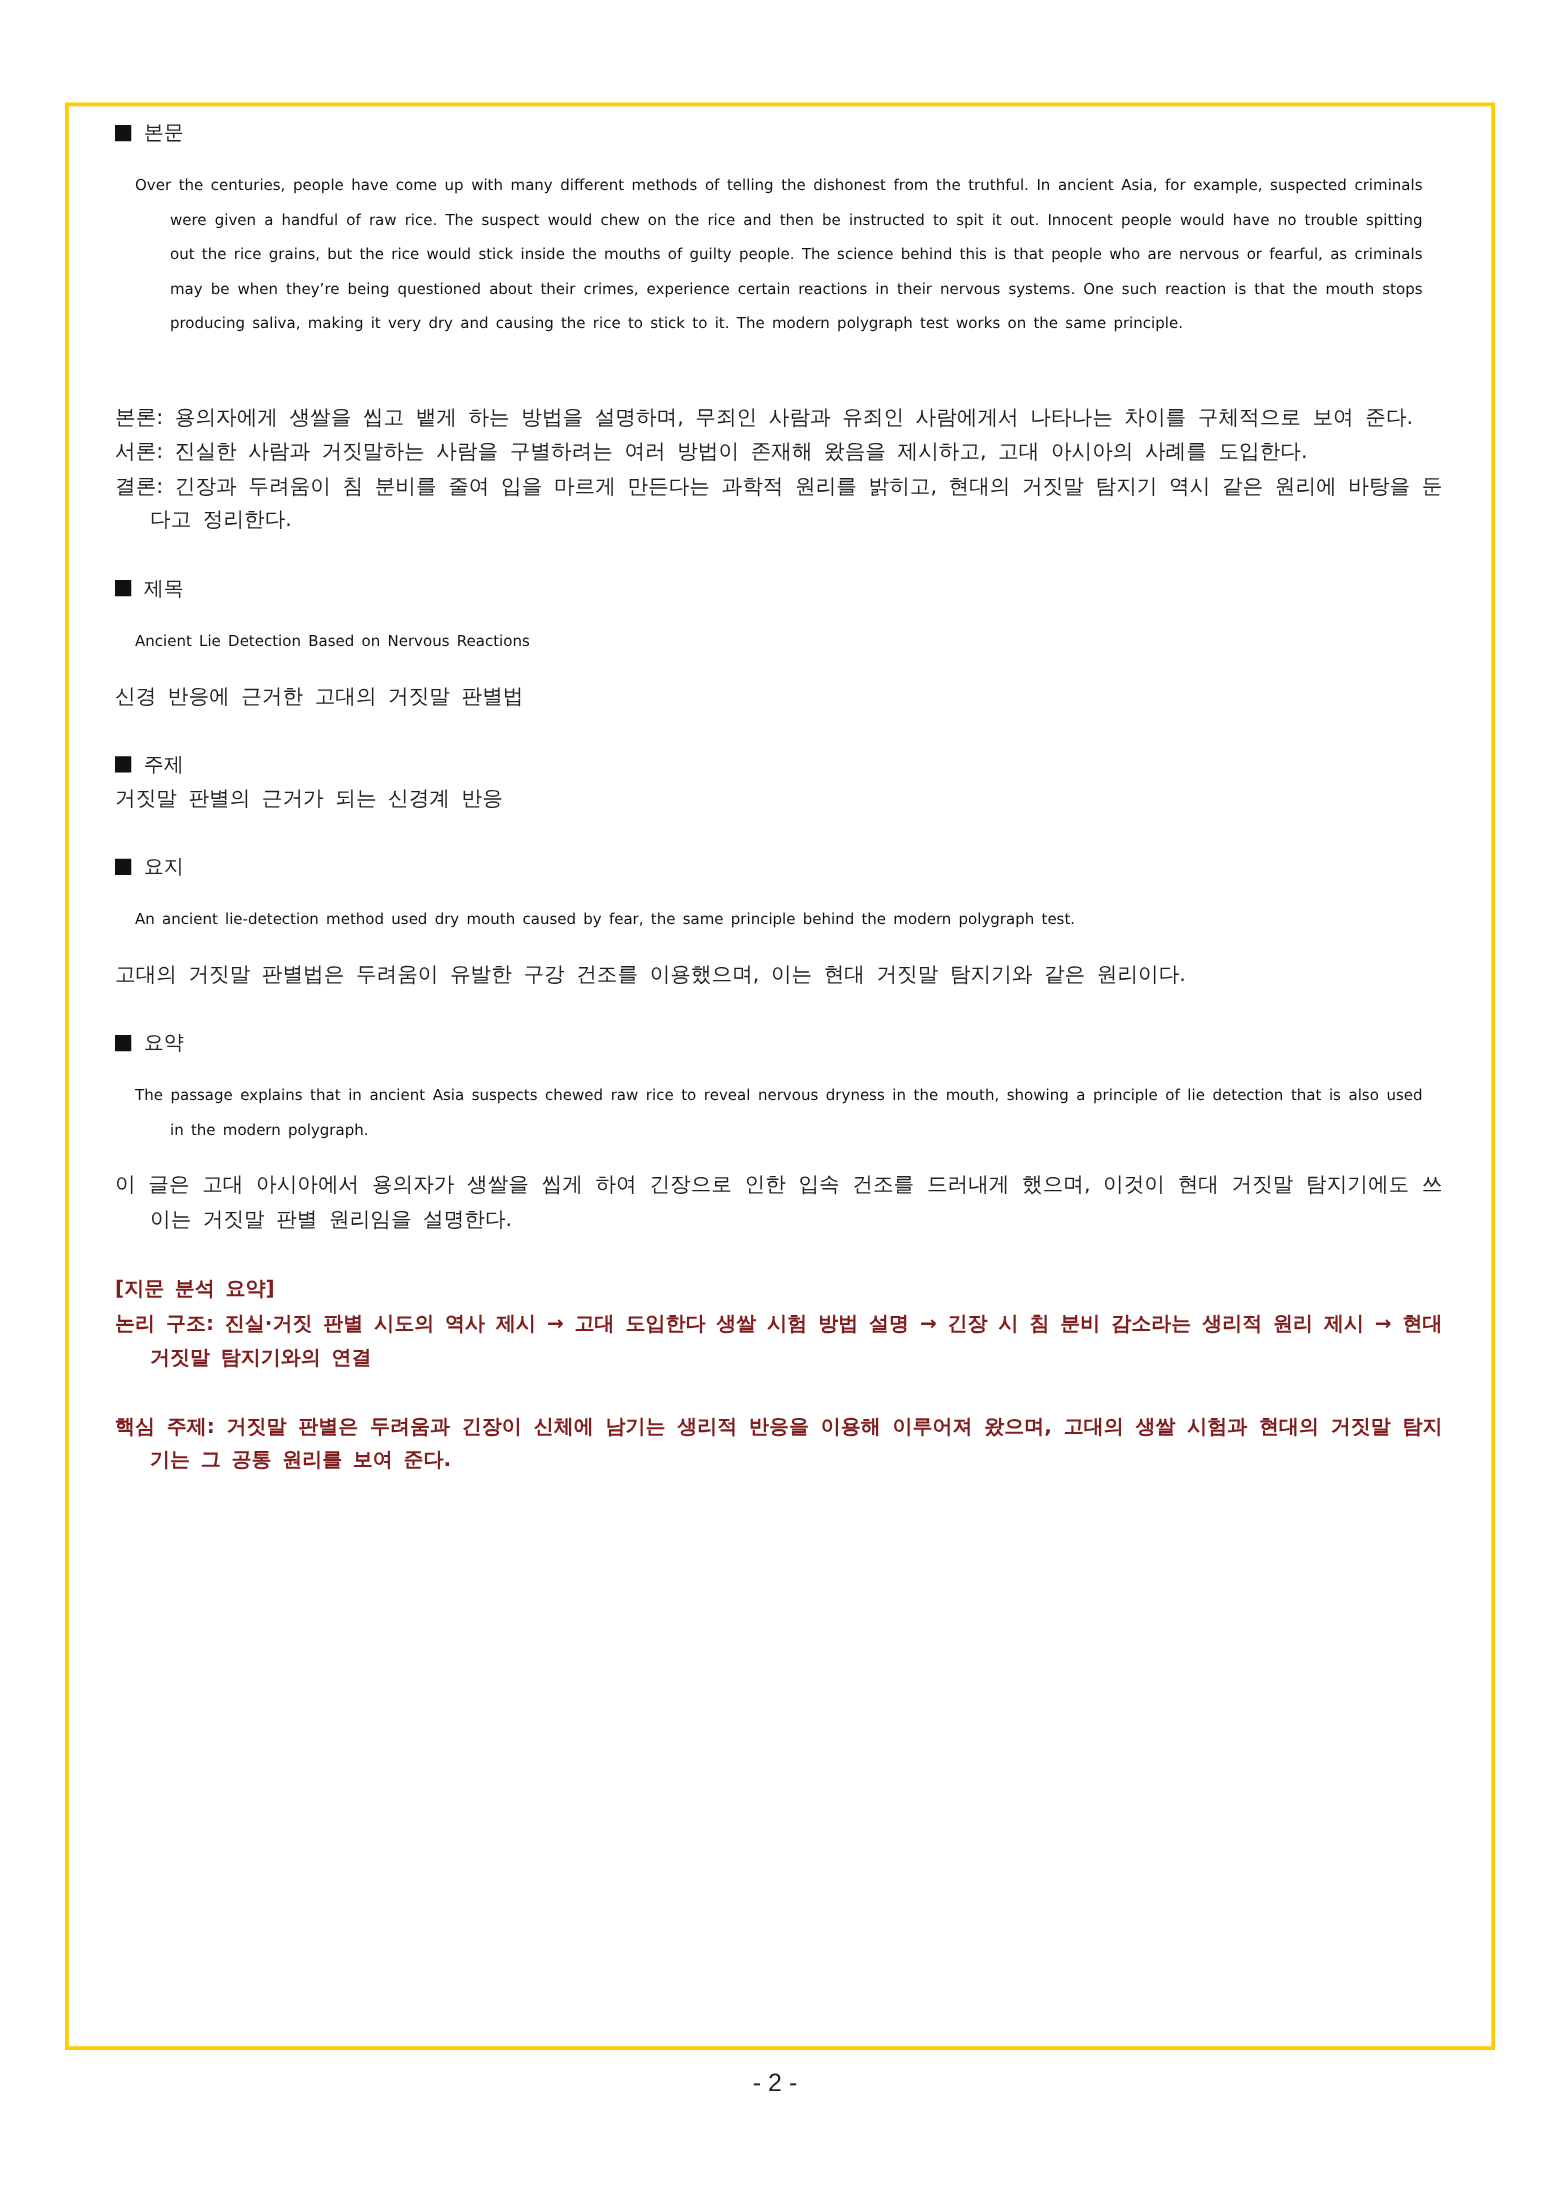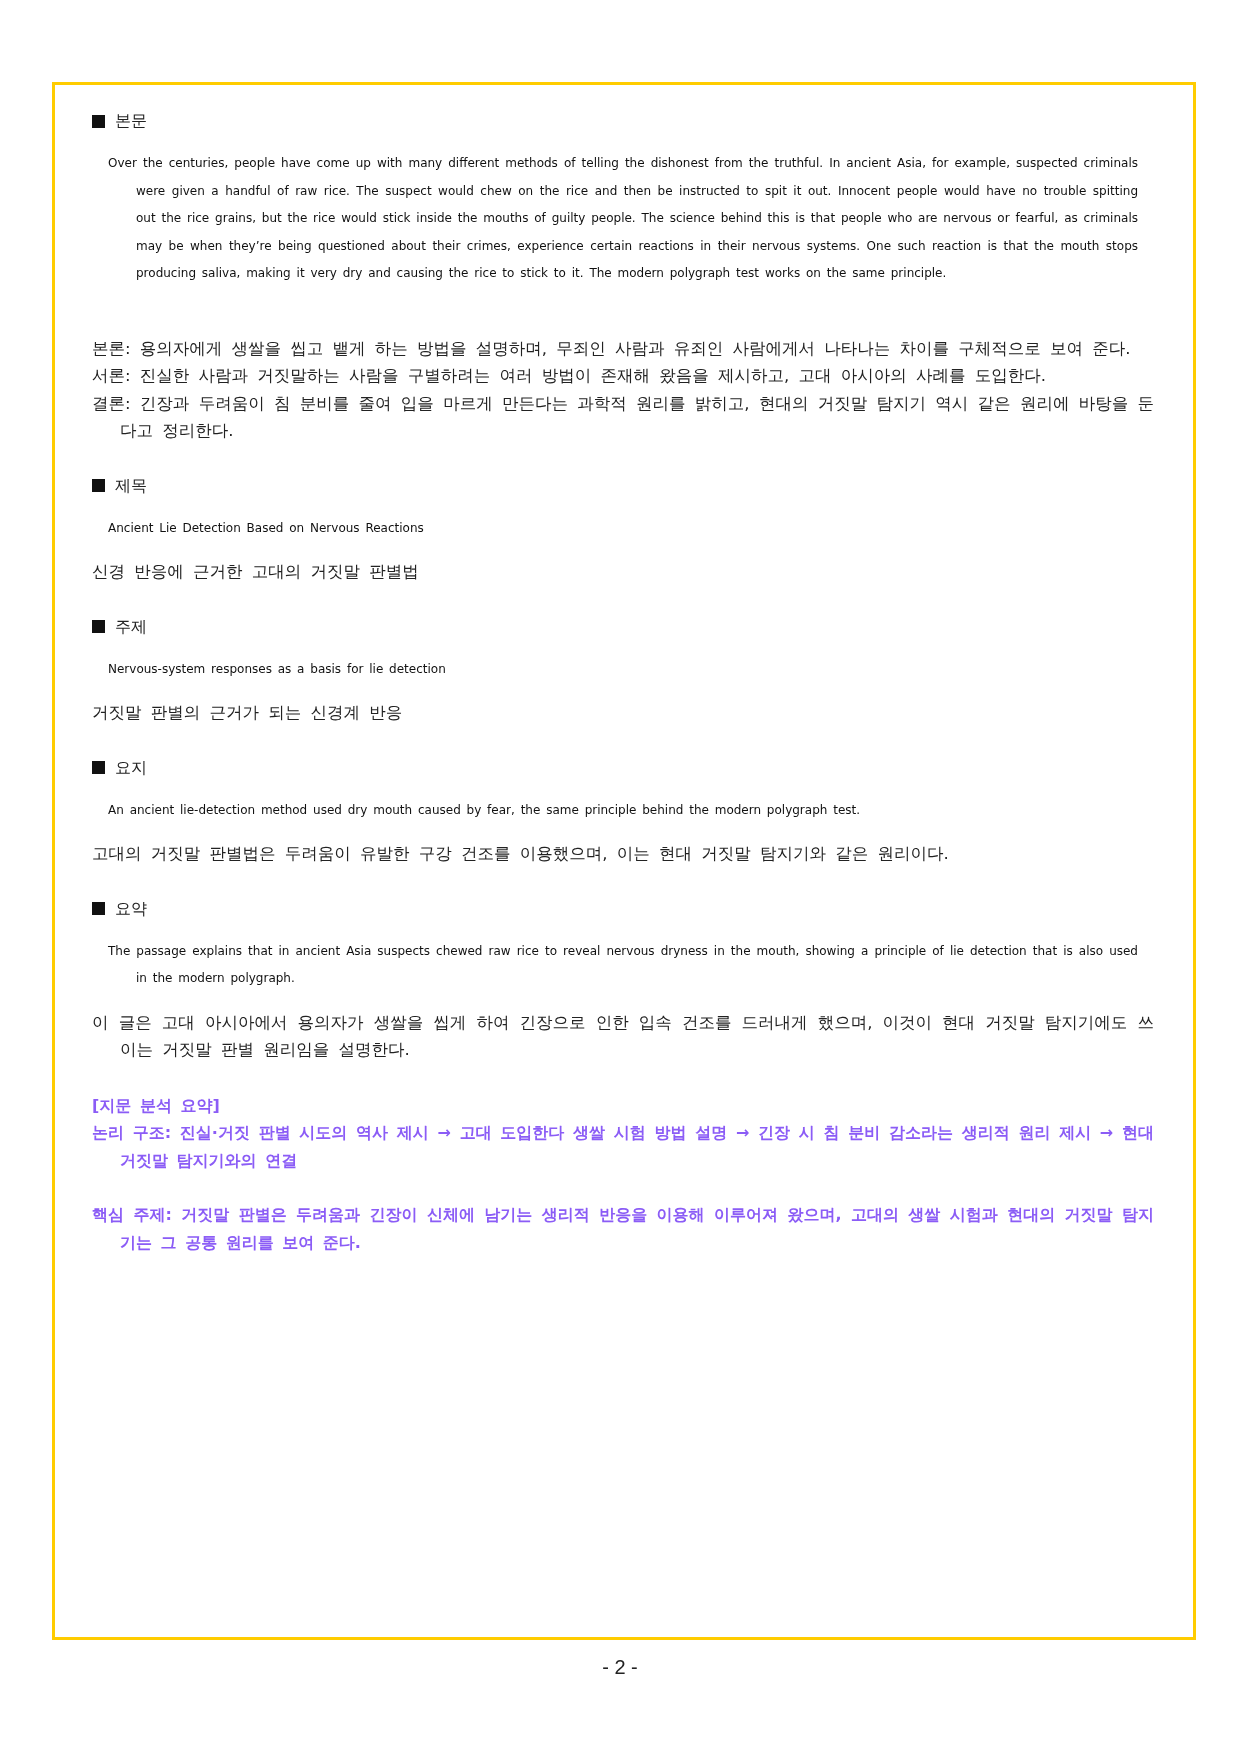--- a/index.html
+++ b/index.html
@@ -1,29 +1,29 @@
 <!DOCTYPE html>
 <html><head>
 <meta charset="utf-8">
 <style>
   html, body { margin: 0; padding: 0; background: #ffffff; }
   body { width: 1240px; height: 1753px; position: relative; overflow: hidden;
          font-family: "DejaVu Sans", "Liberation Sans", sans-serif; color: #111; }
   .frame { position: absolute; left: 52px; top: 82px; width: 1138px; height: 1552px;
            border: 3px solid #FFCC00; }
-  .content { position: absolute; left: 92px; top: 108px; width: 1062px; }
+  .content { position: absolute; left: 92px; top: 93px; width: 1062px; }
   .section { margin: 0; }
   .sec-head { font-size: 16px; line-height: 26px; height: 26px; display: flex; align-items: center; color: #222; }
   .sq { display: inline-block; width: 13px; height: 13px; background: #111; margin-right: 10px; }
   .para { font-size: 12px; line-height: 27.5px; text-align: justify; text-align-last: left;
           padding-left: 28px; text-indent: -28px; margin: 16px; word-spacing: 2px; }
   .ko { font-size: 16.5px; line-height: 27.5px; text-align: justify; text-align-last: left;
         padding-left: 28px; text-indent: -28px; margin: 0; color: #222; word-spacing: 4px; }
   .gap-big { height: 26px; }
-  .blue { color: #8b5cf6; font-weight: bold; font-size: 16px; line-height: 27.5px;
+  .blue { color: #7f1d1d; font-weight: bold; font-size: 16px; line-height: 27.5px;
           padding-left: 28px; text-indent: -28px; margin: 0; text-align: justify; text-align-last: left; word-spacing: 3px; }
   .pagenum { position: absolute; top: 1656px; left: 0; width: 1240px; text-align: center;
              font-family: "Liberation Sans", sans-serif; font-size: 20px; color: #222; }
 </style>
 </head>
 <body>
 
 <div class="frame"></div>
 
 <div class="content">
@@ -55,21 +55,20 @@
     <p class="ko">신경 반응에 근거한 고대의 거짓말 판별법</p>
   </div>
 
   <div class="gap-big" style="height:28px"></div>
 
   <div class="section">
     <div class="sec-head">
       <span class="sq"></span>
       <span>주제</span>
     </div>
-    <p class="para">Nervous-system responses as a basis for lie detection</p>
     <p class="ko">거짓말 판별의 근거가 되는 신경계 반응</p>
   </div>
 
   <div class="gap-big" style="height:28px"></div>
 
   <div class="section">
     <div class="sec-head">
       <span class="sq"></span>
       <span>요지</span>
     </div>

